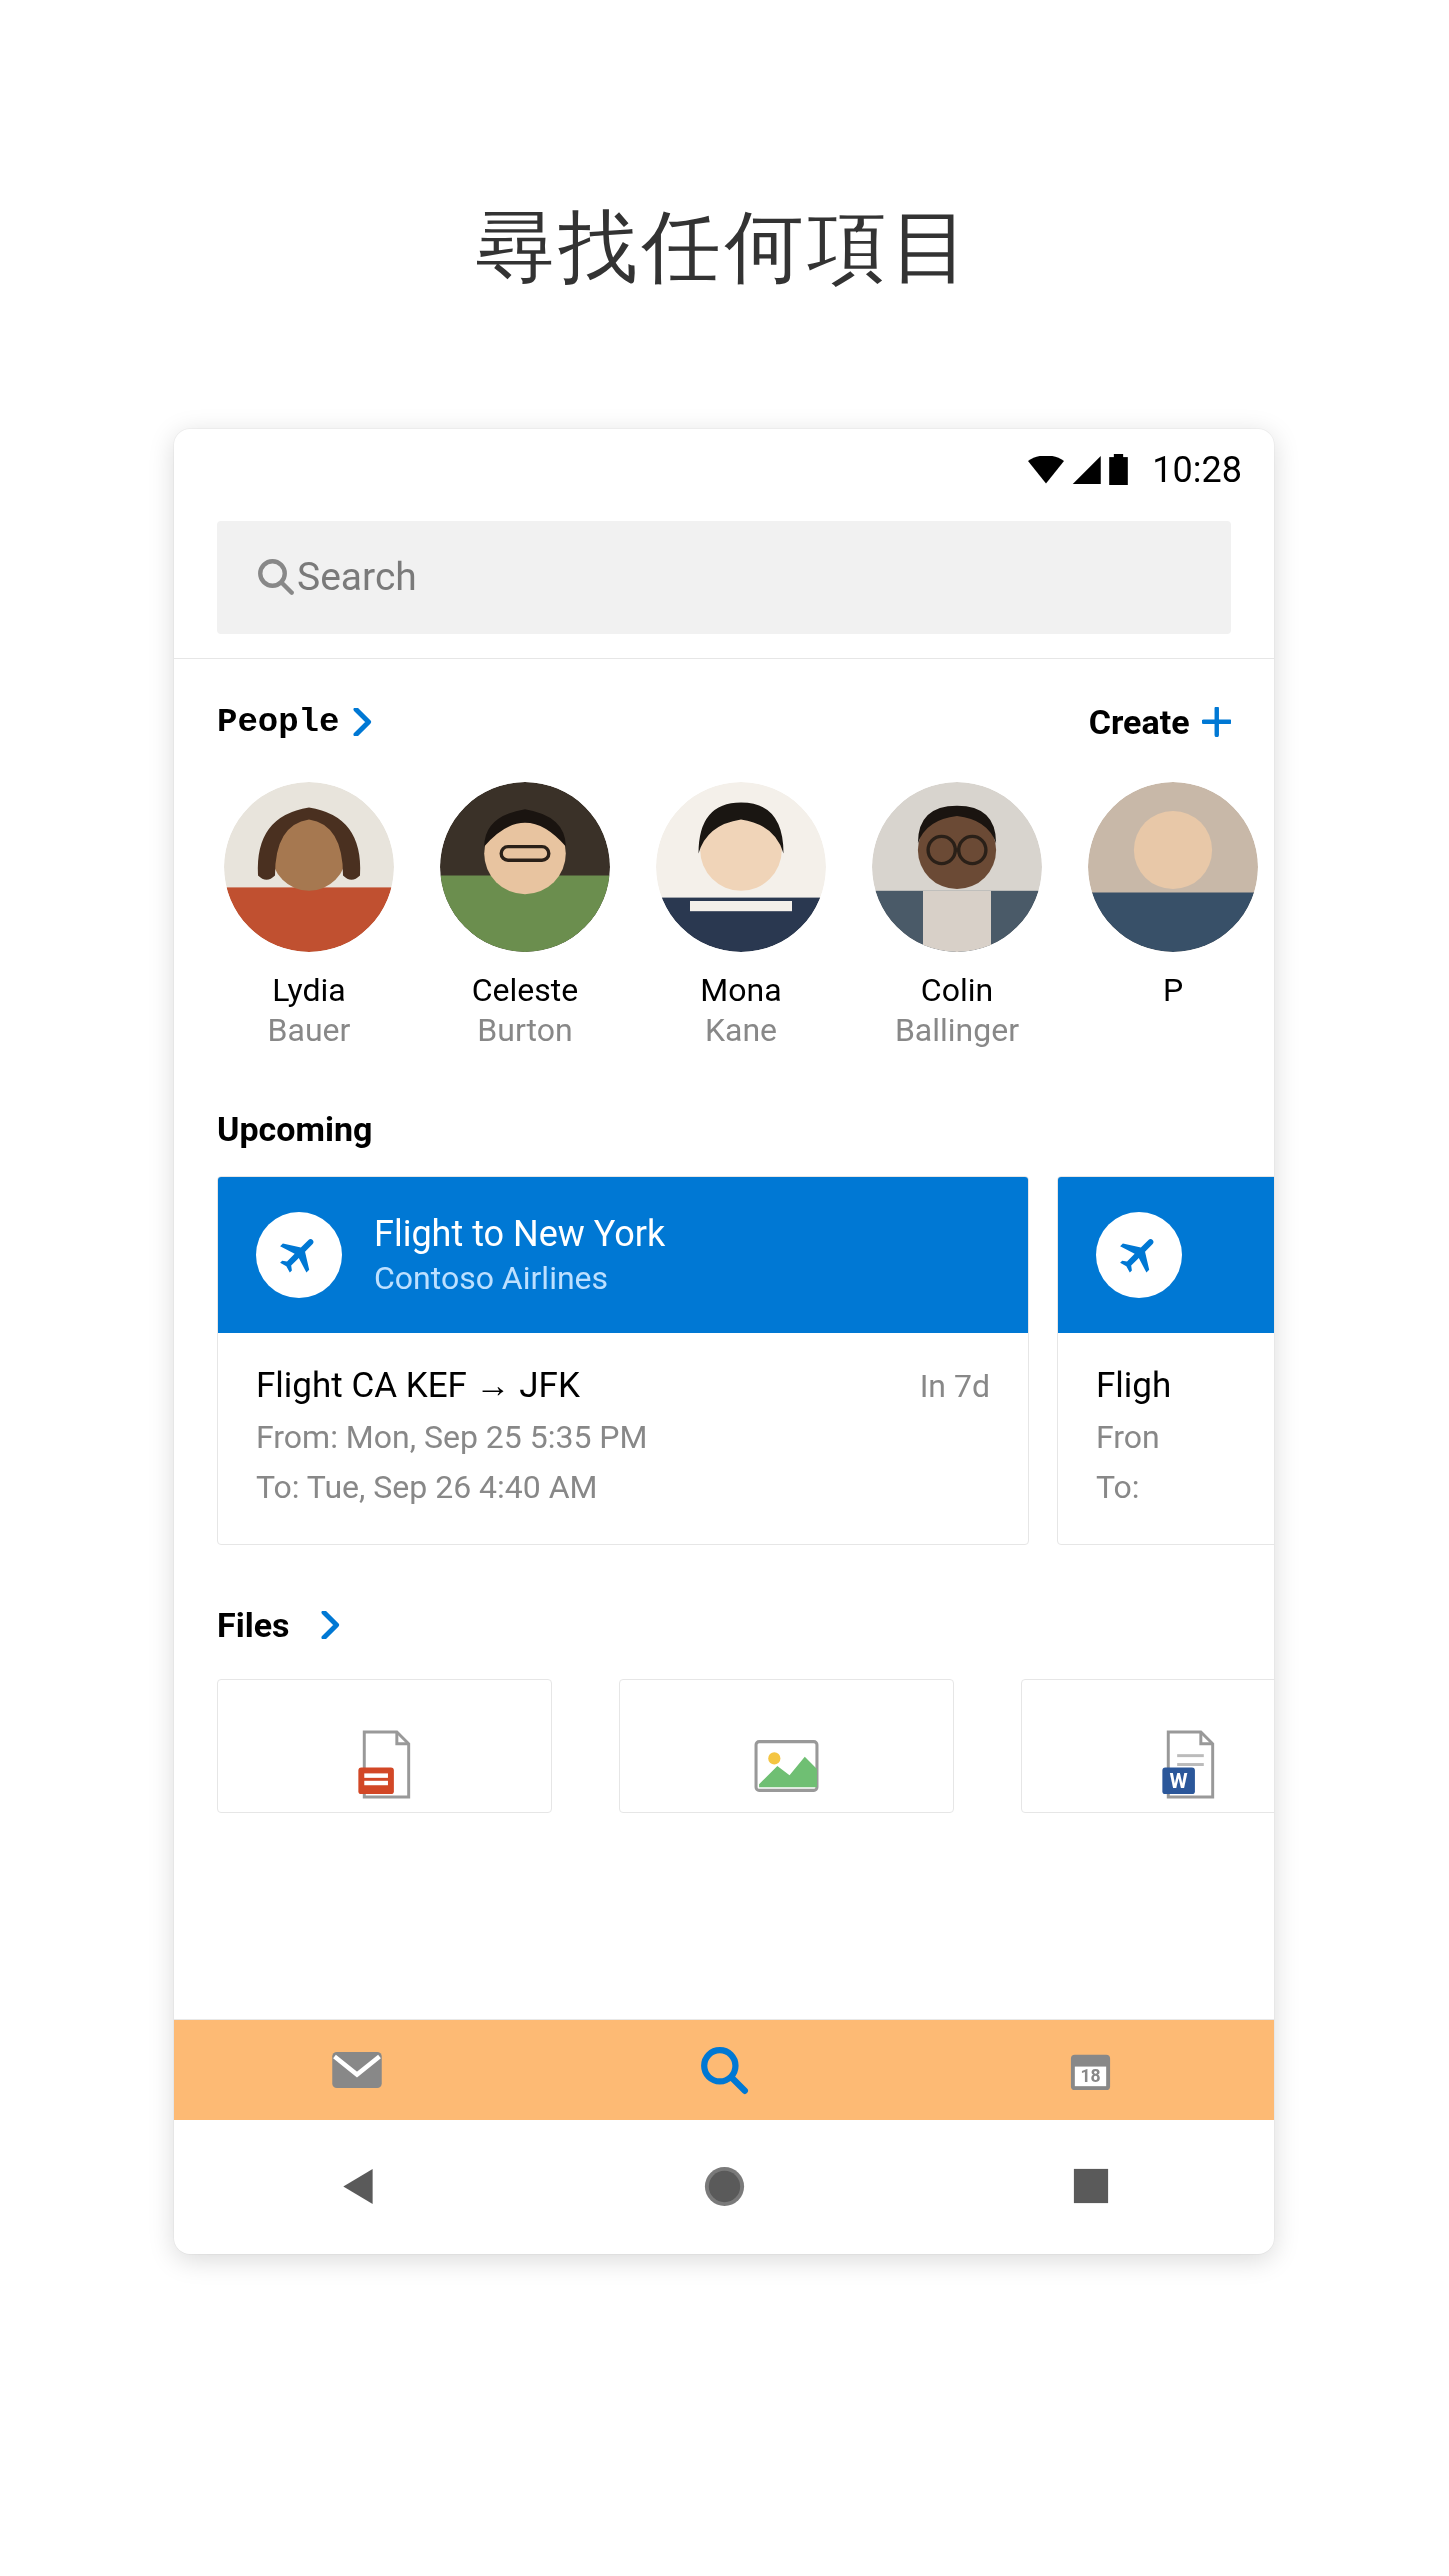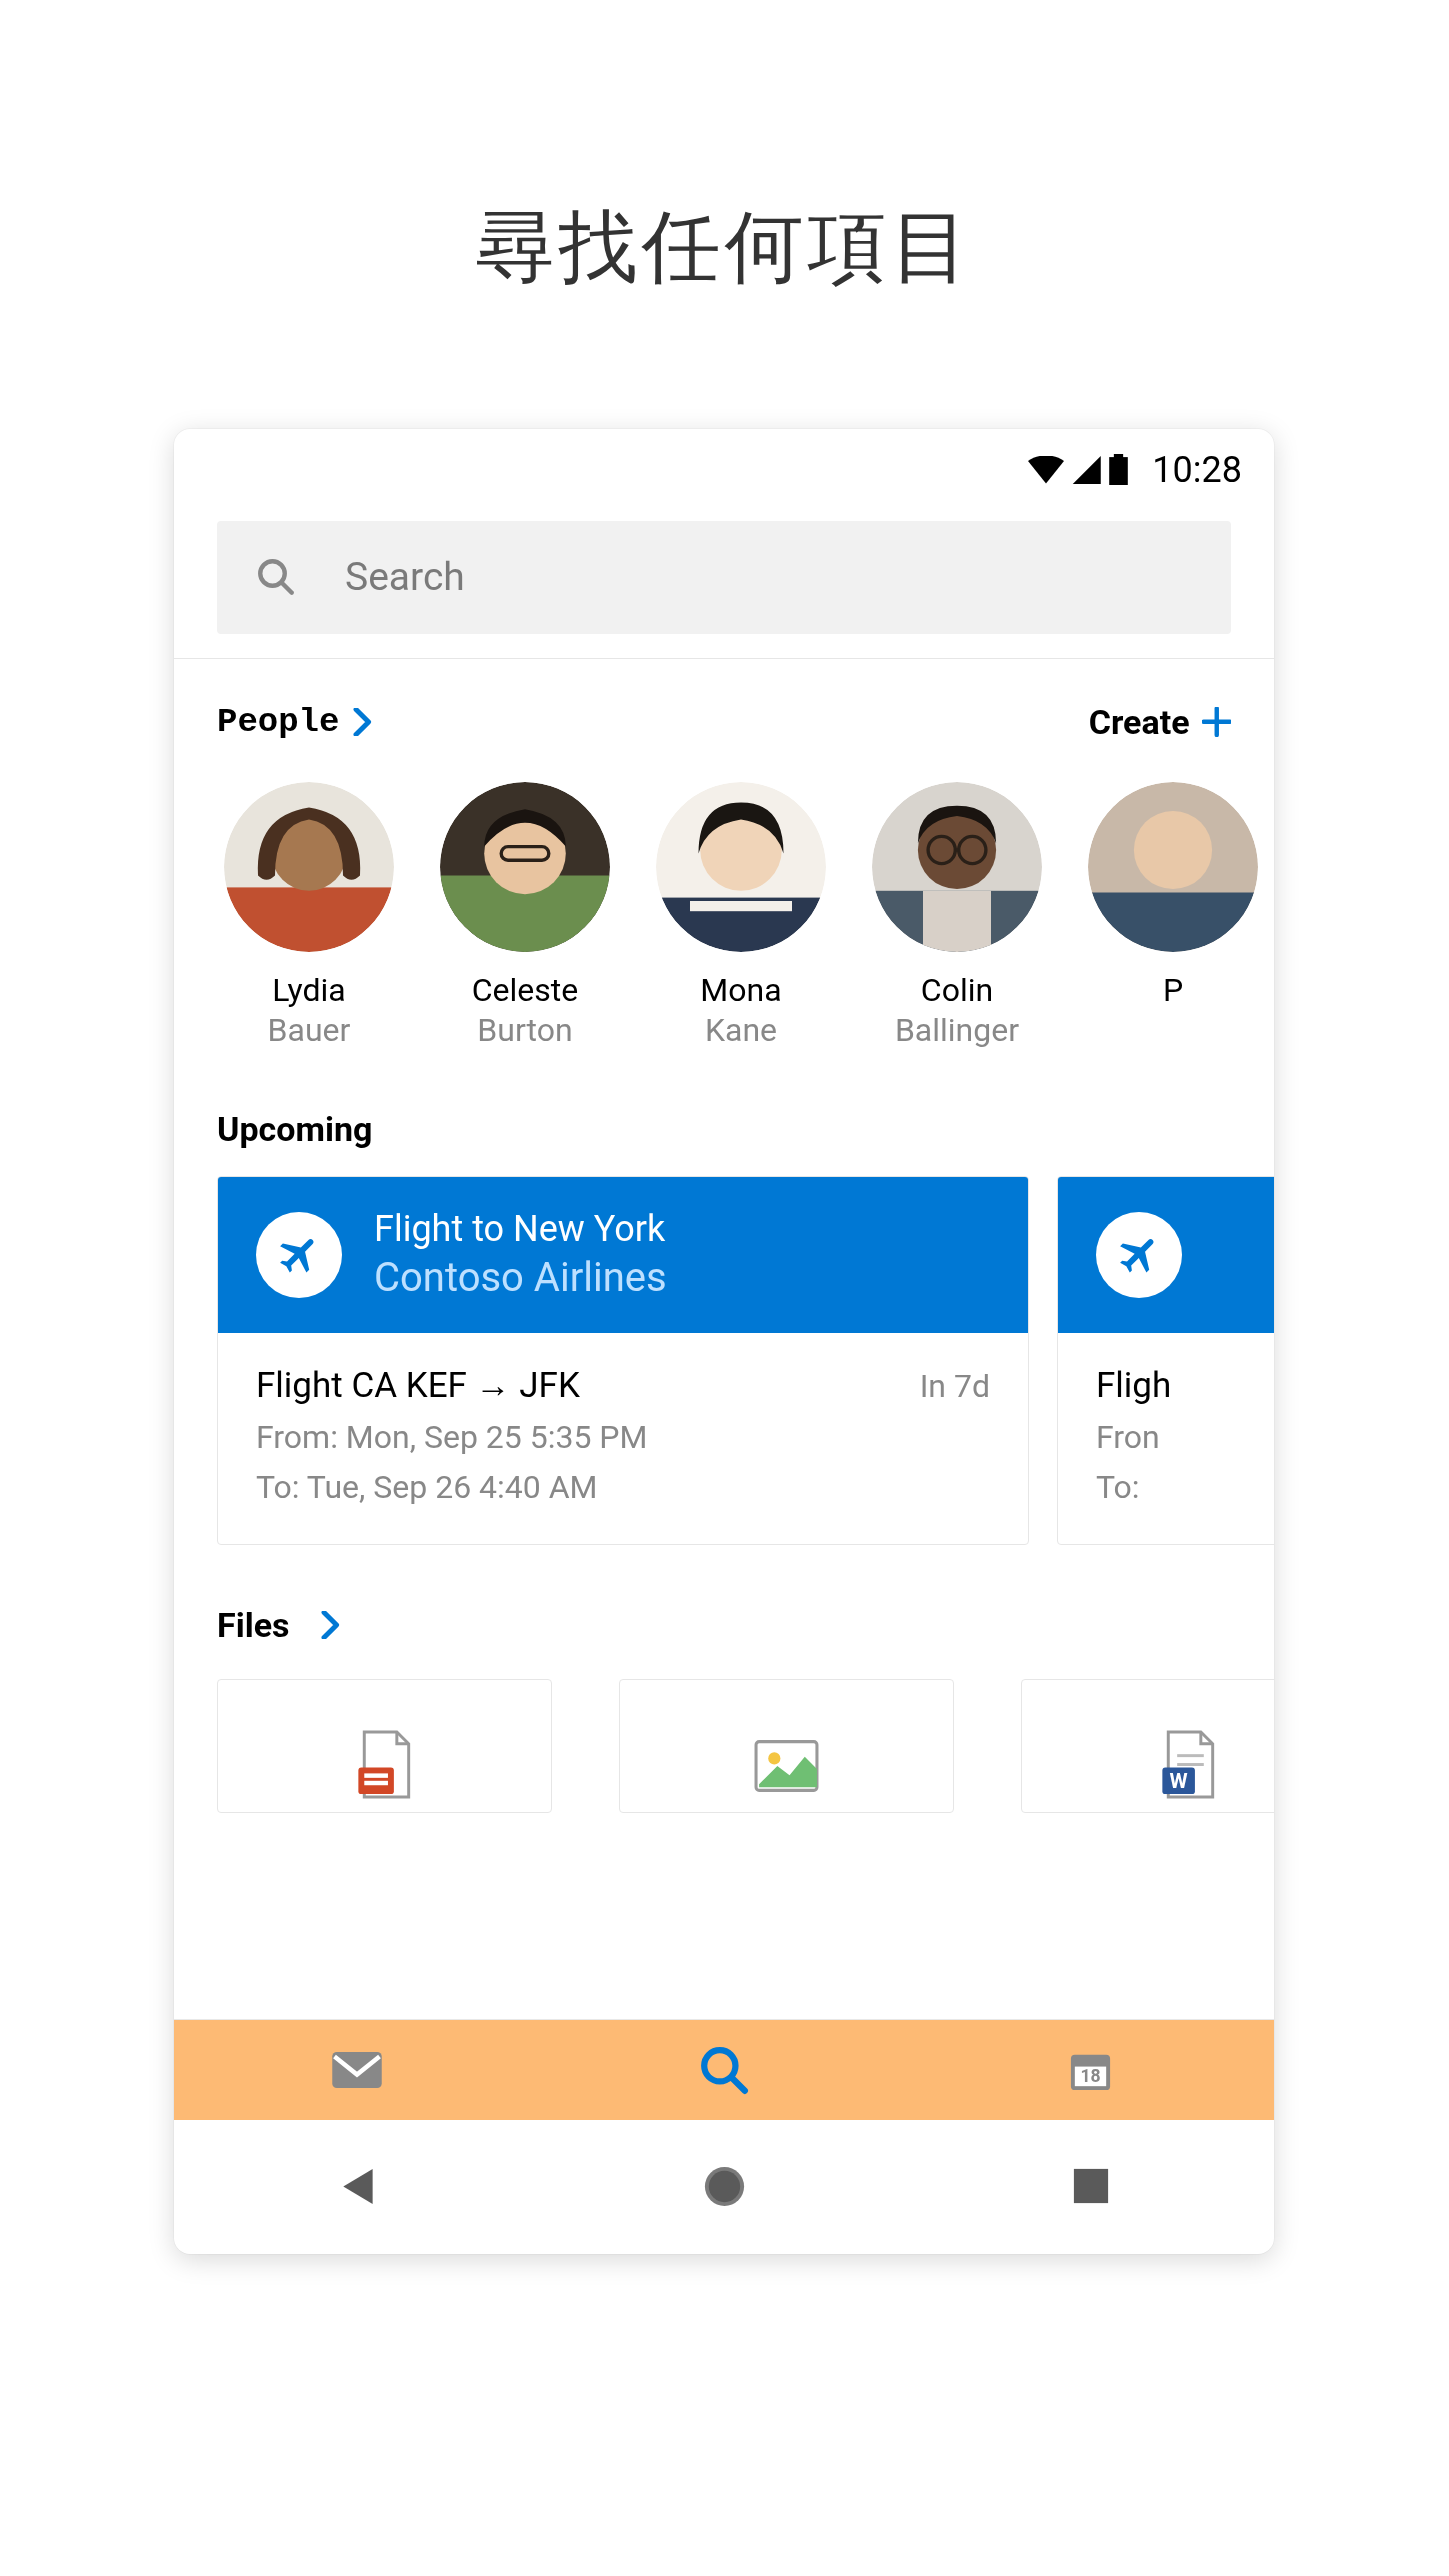--- a/index.html
+++ b/index.html
@@ -28,21 +28,20 @@
   .status-icons { display: flex; align-items: center; gap: 8px; }
   .status-time { font-size: 36px; color: #000; font-weight: 400; margin-left: 10.7px; }
   .search-bar {
     margin: 10.7px 43px 0 43px;
     height: 113px;
     background: #f1f1f1;
     border-radius: 4px;
     display: flex;
     align-items: center;
     padding: 0 38px;
-    gap: 48px;
   }
   .search-placeholder { font-size: 39px; color: #7a7a7a; }
   .divider-top { height: 1.3px; background: #e6e6e6; margin-top: 24px; }
   .section-row {
     display: flex;
     justify-content: space-between;
     align-items: center;
     padding: 43px 43px 27px 43px;
   }
   .section-label { font-size: 34px; font-weight: 700; color: #000; display:flex; align-items:center; gap:14px;font-family:Liberation Mono, monospace;}
@@ -90,21 +89,21 @@
     padding: 0 38px;
     gap: 32px;
   }
   .event-icon-circle {
     width: 86px; height: 86px;
     background: #fff;
     border-radius: 50%;
     display: flex; align-items: center; justify-content: center;
   }
   .event-title { font-size: 36px; color: #fff; font-weight: 400; }
-  .event-sub { font-size: 40px; color: #bde0ff; margin-top: 4px; }
+  .event-sub { font-size: 32px; color: #bde0ff; margin-top: 4px; }
   .event-body { padding: 32px 38px 38px 38px; }
   .event-body-row1 { display: flex; justify-content: space-between; align-items: baseline; }
   .event-route { font-size: 35px; color: #000; }
   .event-eta { font-size: 32px; color: #888; }
   .event-line { font-size: 32px; color: #888; margin-top: 12px; }
   .files-label { font-size: 34px; font-weight: 700; color: #000; padding: 60px 43px 34px 43px; display:flex; align-items:center; gap:32px;}
   .files-row { display: flex; padding: 0 0 0 43px; gap: 67px; overflow: hidden; }
   .file-card {
     width: 335px;
     height: 134px;

